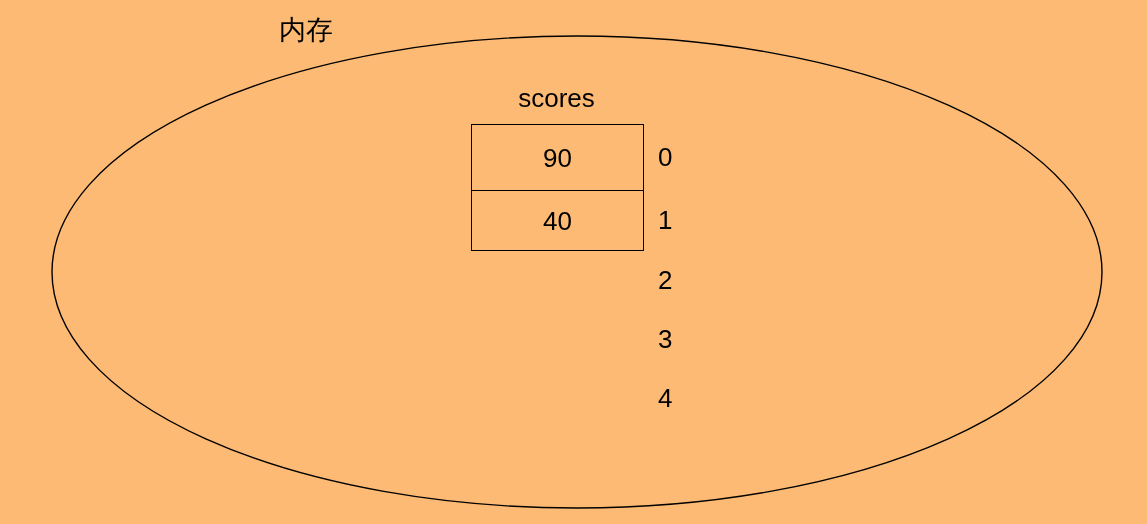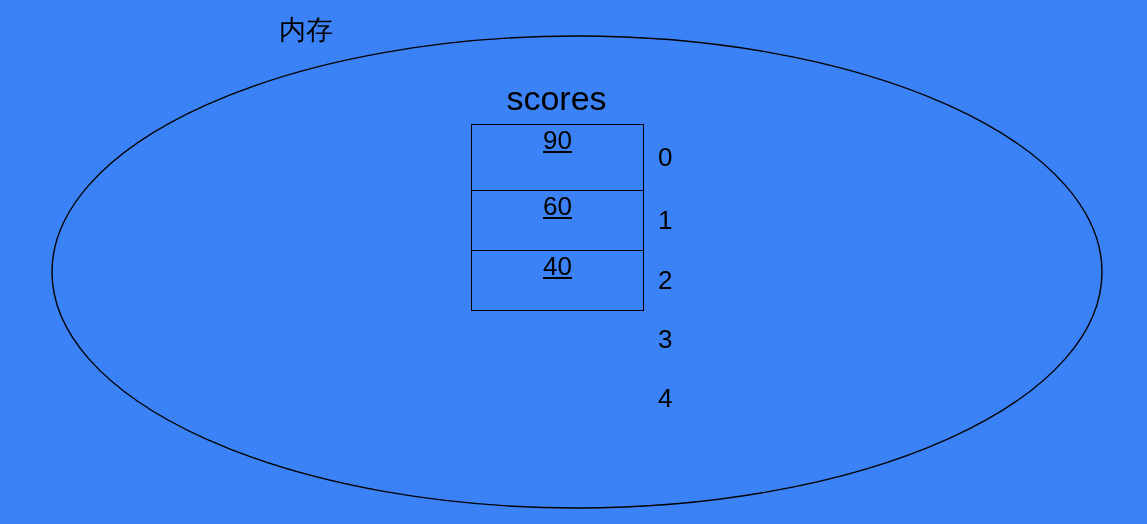--- a/index.html
+++ b/index.html
@@ -8,21 +8,21 @@
     background: #ffffff;
   }
   body {
     font-family: "Liberation Sans", "DejaVu Sans", sans-serif;
     color: #000000;
   }
   #canvas {
     position: relative;
     width: 1147px;
     height: 524px;
-    background: #3b82f6;
+    background: #fdba74;
     overflow: hidden;
   }
   #memory-ellipse-svg {
     position: absolute;
     left: 0;
     top: 0;
     width: 1147px;
     height: 524px;
     pointer-events: none;
   }
@@ -39,41 +39,41 @@
     line-height: 32px;
     letter-spacing: 0px;
     white-space: nowrap;
   }
   .array-title {
     position: absolute;
     left: 471px;
     top: 82px;
     width: 171px;
     text-align: center;
-    font-size: 34px;
+    font-size: 26px;
     line-height: 32px;
     white-space: nowrap;
   }
   .array-table {
     position: absolute;
     left: 471px;
     top: 124px;
     width: 171px;
     border: 1px solid #000000;
     border-bottom: none;
     box-sizing: content-box;
   }
   .array-cell {
     position: relative;
     height: 59px;
     border-bottom: 1px solid #000000;
     box-sizing: border-box;
     display: flex;
+    align-items: center;
     justify-content: center;
-    text-decoration: underline;
   }
   .array-cell:nth-child(1) { height: 66px; }
   .array-cell:nth-child(2) { height: 60px; }
   .array-cell:nth-child(3) { height: 60px; }
   .array-cell:nth-child(4) { height: 58px; }
   .array-cell:nth-child(5) { height: 59px; }
   .cell-value {
     font-size: 26px;
     line-height: 30px;
     color: #000000;
@@ -109,23 +109,20 @@
 
   <div class="memory-label">内存</div>
 
   <div class="array-title">scores</div>
 
   <div class="array-table">
     <div class="array-cell">
       <span class="cell-value">90</span>
     </div>
     <div class="array-cell">
-      <span class="cell-value">60</span>
-    </div>
-    <div class="array-cell">
       <span class="cell-value">40</span>
     </div>
   </div>
 
   <div class="index-column">
     <div class="index-item">0</div>
     <div class="index-item">1</div>
     <div class="index-item">2</div>
     <div class="index-item">3</div>
     <div class="index-item">4</div>

